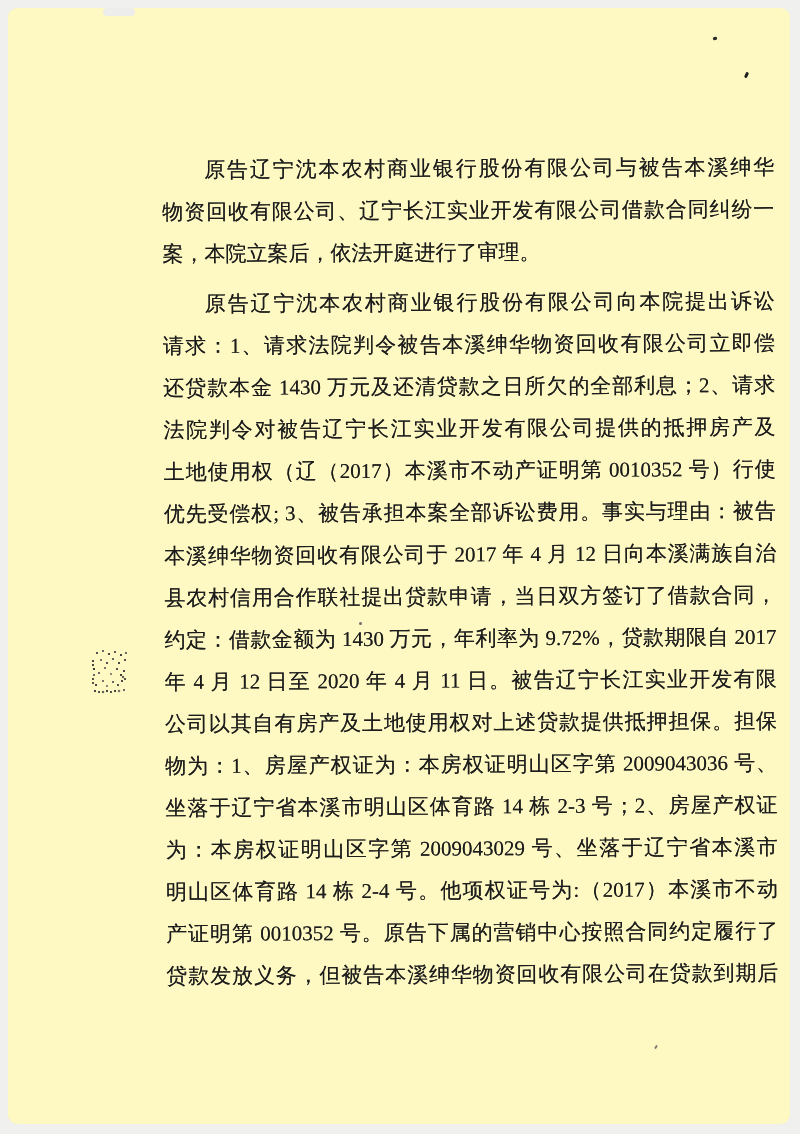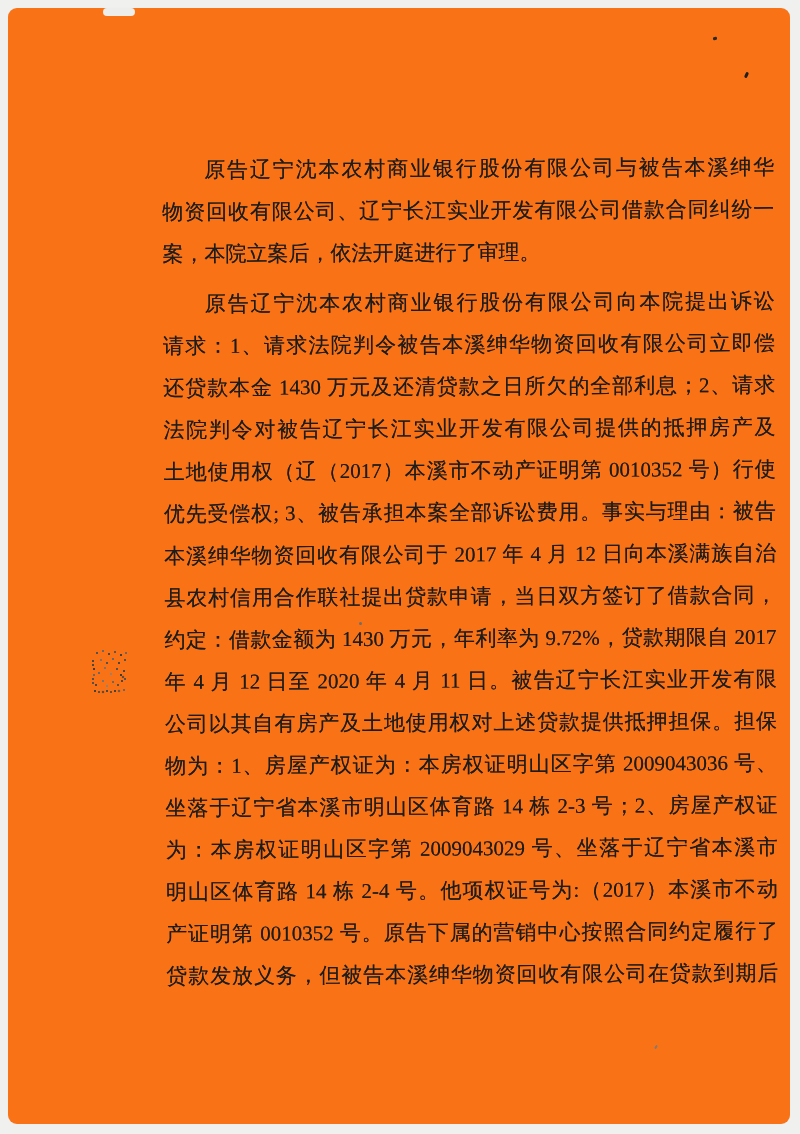--- a/index.html
+++ b/index.html
@@ -15,21 +15,21 @@
     position: relative;
     width: 800px;
     height: 1134px;
   }
   .paper {
     position: absolute;
     left: 8px;
     top: 8px;
     width: 782px;
     height: 1116px;
-    background: #f97316;
+    background: #fef9c3;
     border-radius: 9px;
     box-shadow: 0 0 1px rgba(0,0,0,0.06);
   }
   .text-block {
     position: absolute;
     left: 154px;
     top: 141px;
     width: 612px;
     transform: rotate(-0.3deg);
     transform-origin: left top;

